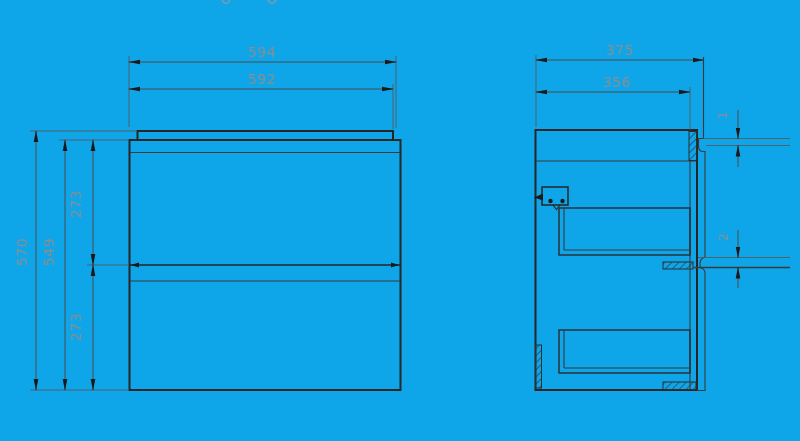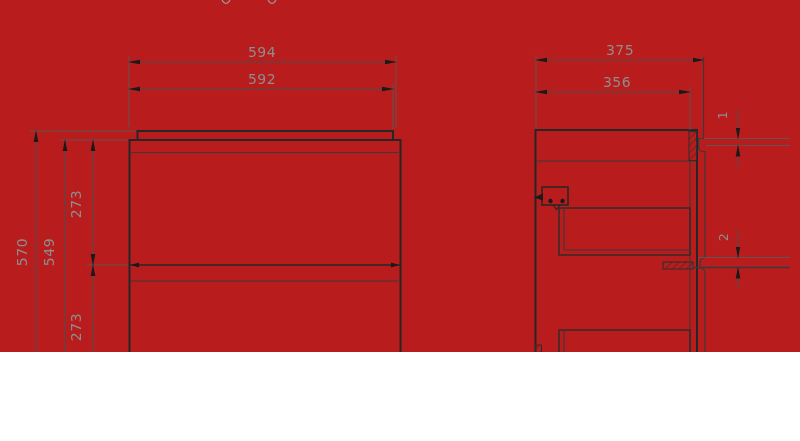--- a/index.html
+++ b/index.html
@@ -1,16 +1,16 @@
 <!DOCTYPE html>
 <html><head>
 <meta charset="utf-8">
 <style>
   html,body{margin:0;padding:0;background:#ffffff;}
-  .stage{position:relative;width:800px;height:352px;background:#b91c1c;overflow:hidden;}
+  .stage{position:relative;width:800px;height:441px;background:#0ea5e9;overflow:hidden;}
   svg{display:block;}
   text{font-family:"DejaVu Sans","Liberation Sans",sans-serif;fill:#8d8d8d;letter-spacing:0.5px;}
   .dim-txt{font-size:14px;}
   .dim-txt-sm{font-size:12.5px;}
   .obj-thick{stroke:#262626;stroke-width:2;fill:none;}
   .obj-thin{stroke:#3a3a3a;stroke-width:1.1;fill:none;}
   .dim{stroke:#4d4d4d;stroke-width:1;fill:none;}
   .ext{stroke:#5a5a5a;stroke-width:0.9;fill:none;}
   .arrowfill{fill:#1a1a1a;}
   .hatched{fill:url(#hatch);stroke:#2e2e2e;stroke-width:1;}

